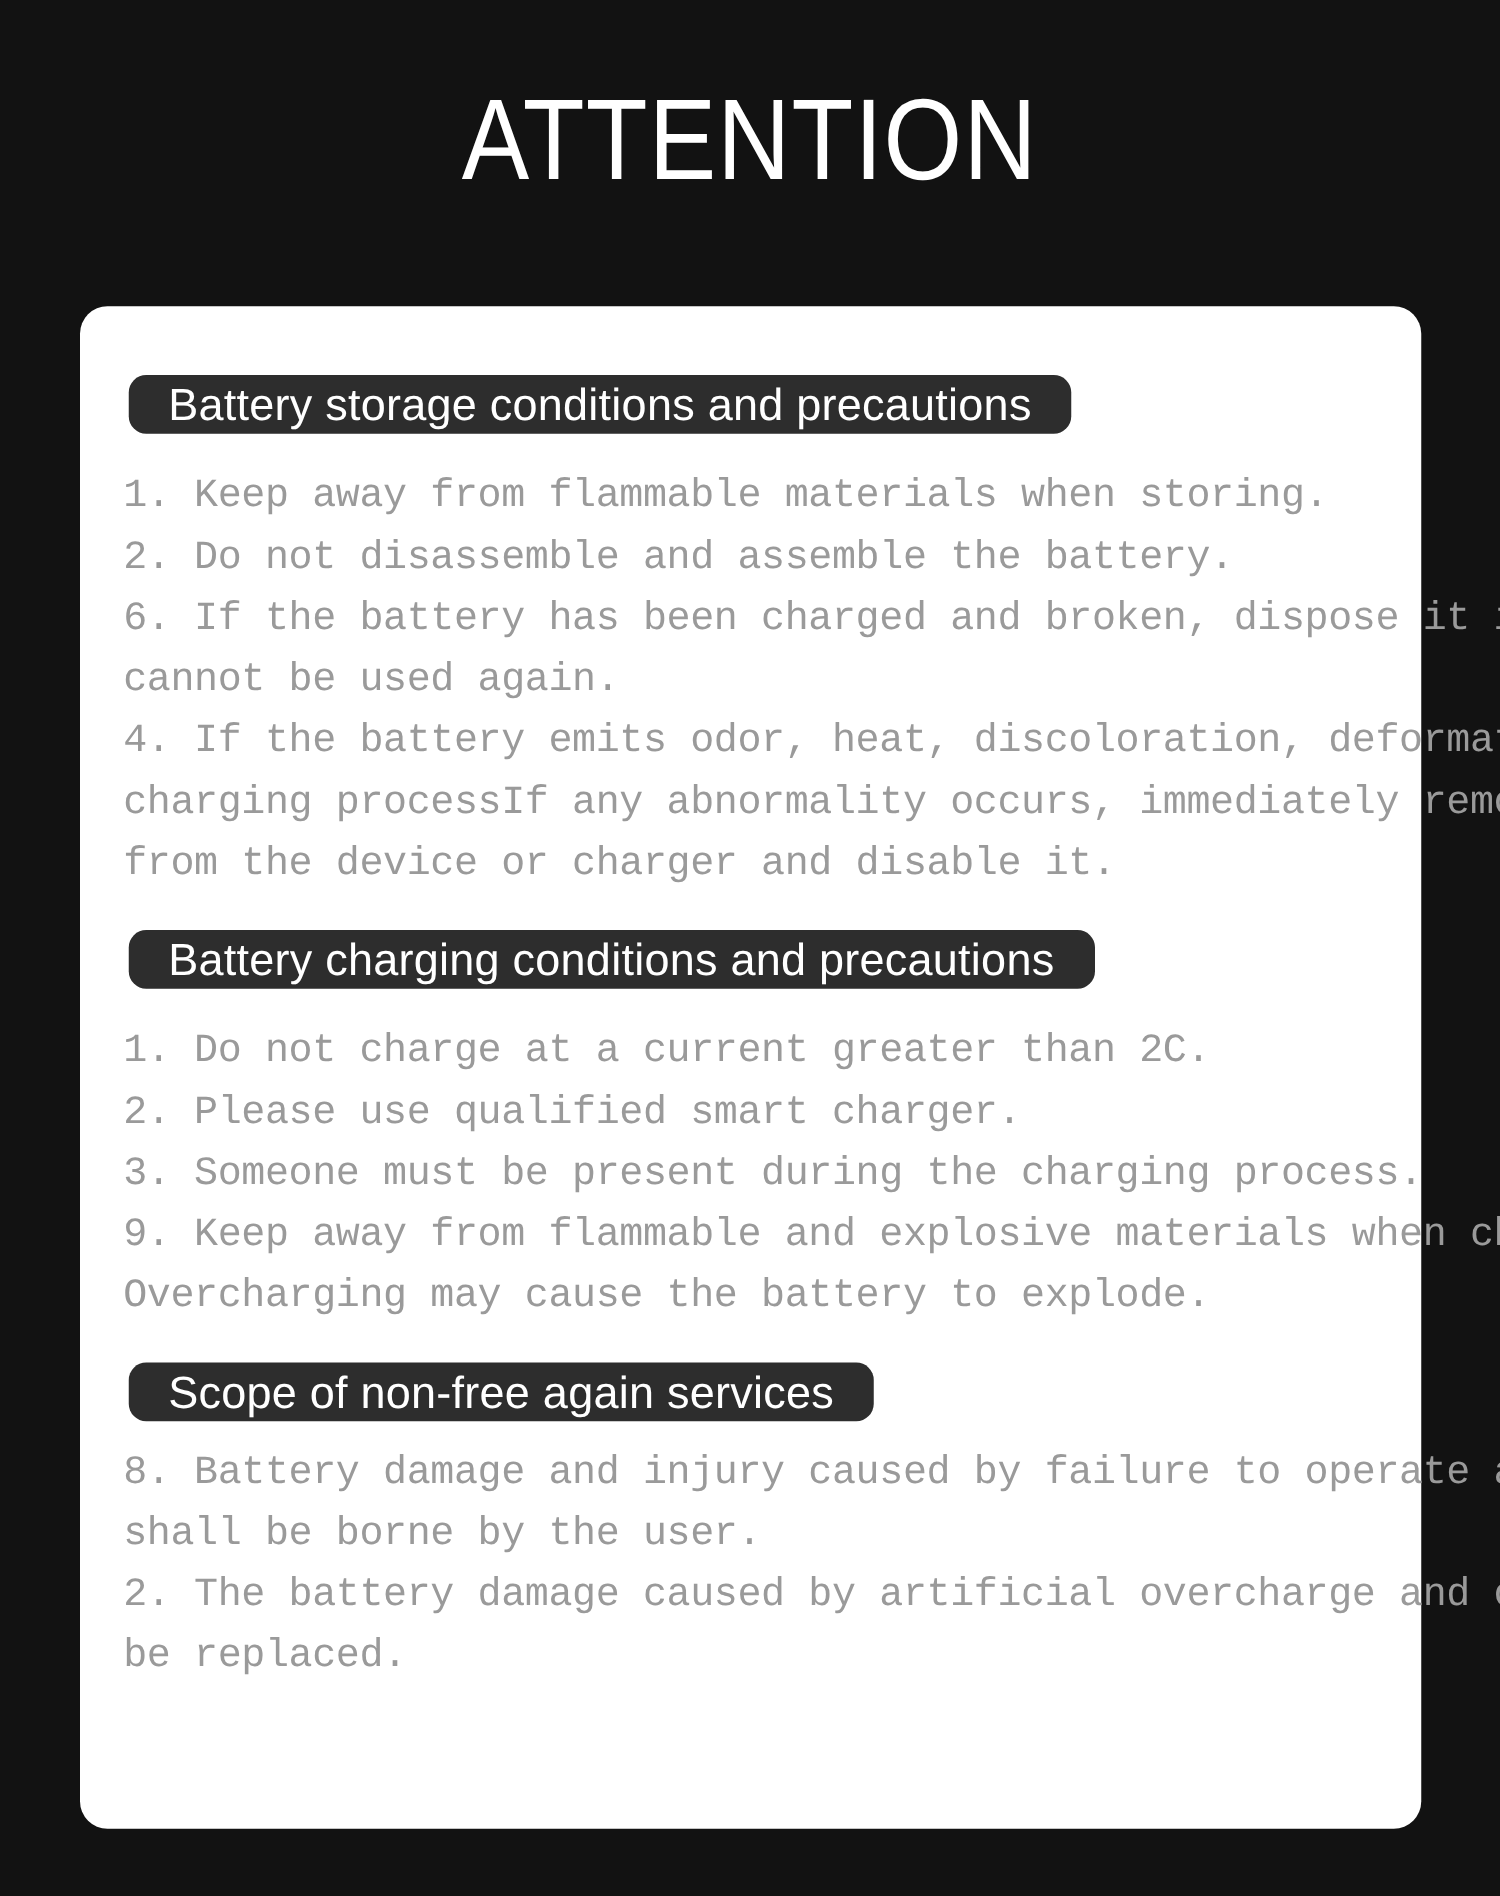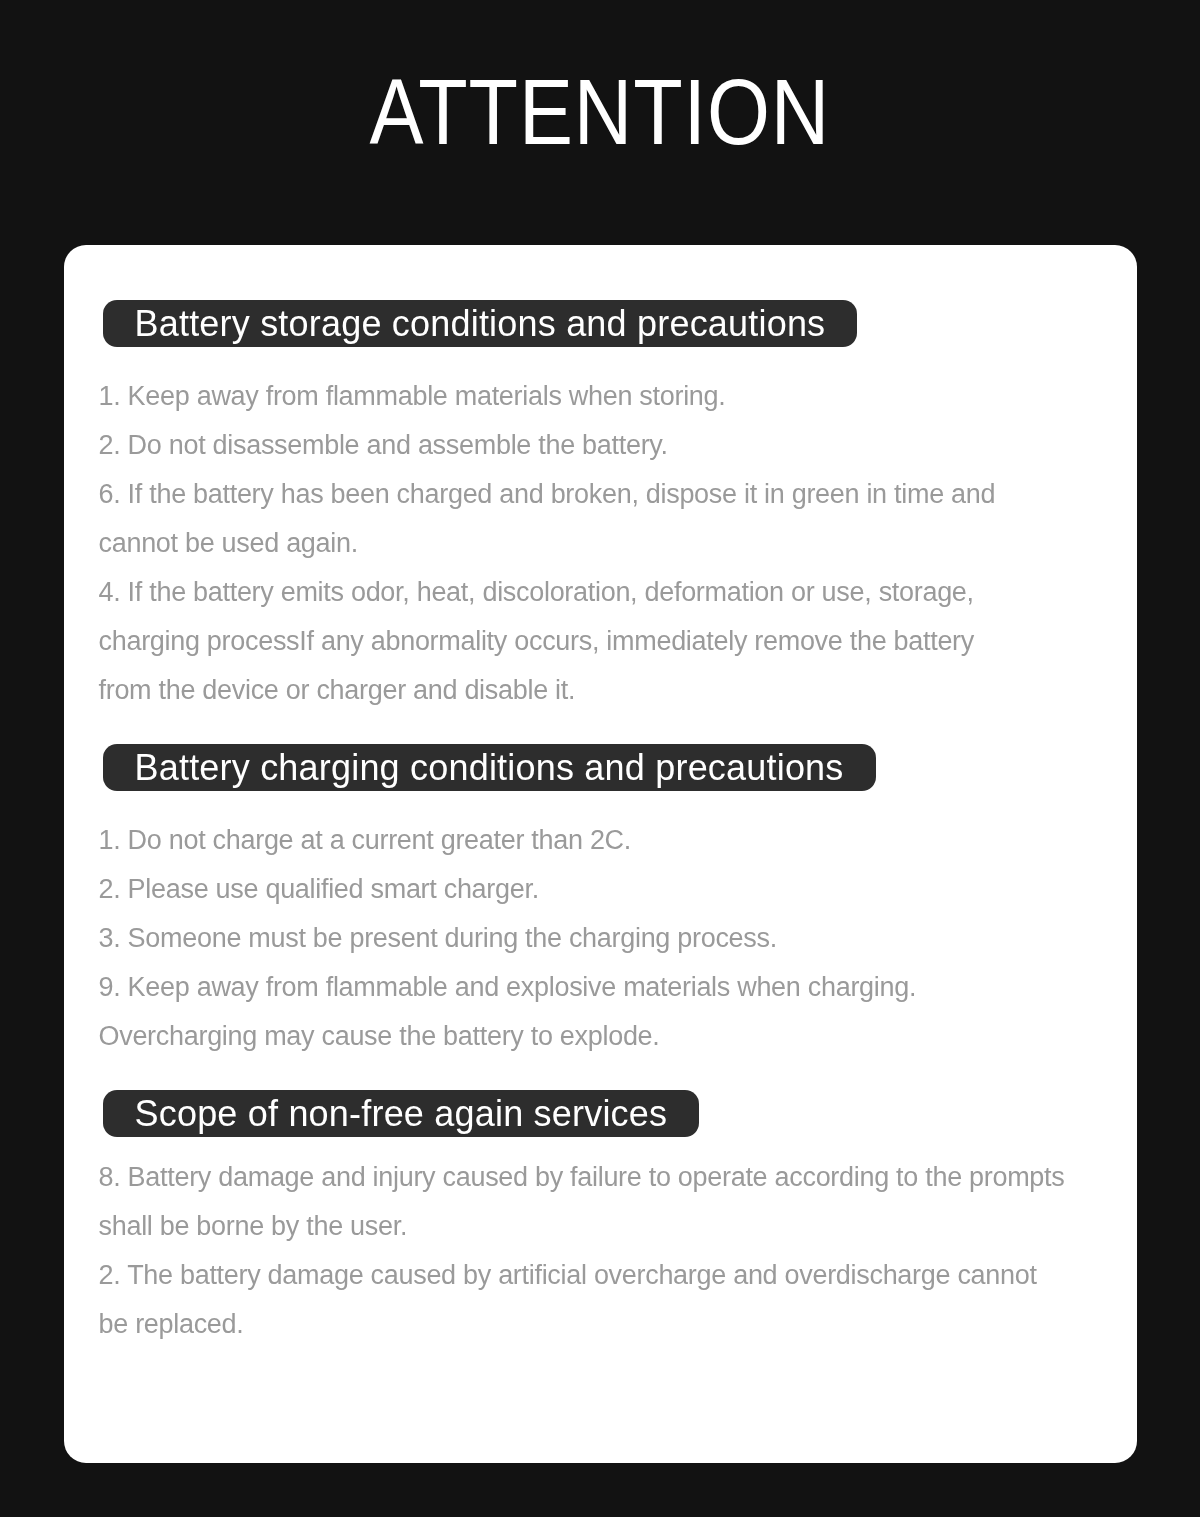--- a/index.html
+++ b/index.html
@@ -56,25 +56,26 @@
     line-height: 47px;
     height: 47px;
     padding: 0 32px;
     border-radius: 14px;
     letter-spacing: 0.2px;
     white-space: nowrap;
   }
   .item {
     margin: 0;
     color: var(--body_text);
-    font-size: 27px;
+    font-size: 32px;
     line-height: 49px;
     letter-spacing: -0.3px;
     white-space: pre;
     font-weight: 400;
+    font-family: Liberation Mono, monospace;
   }
 </style>
 </head>
 <body>
 
 <h1 class="page-title"><span class="stretch">ATTENTION</span></h1>
 
 <div class="card">
 
   <div class="section">

